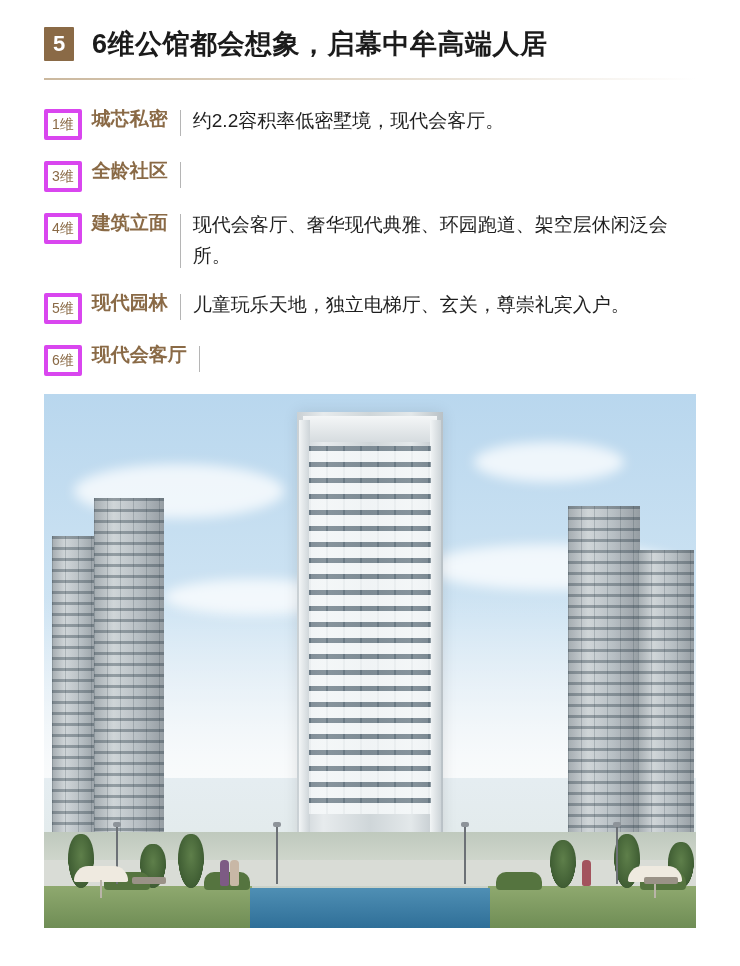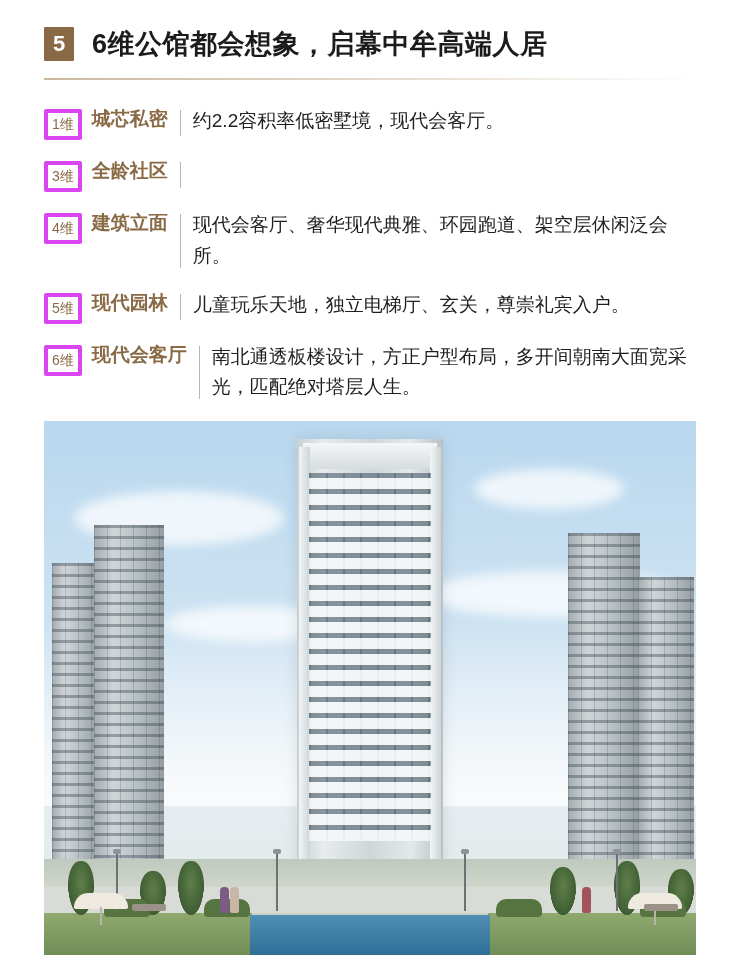--- a/index.html
+++ b/index.html
@@ -317,21 +317,20 @@
       <div class="dim-tag">5维</div>
       <div class="row-label">现代园林</div>
       <div class="divider"></div>
       <div class="row-text">儿童玩乐天地，独立电梯厅、玄关，尊崇礼宾入户。</div>
     </div>
 
     <div class="row">
       <div class="dim-tag">6维</div>
       <div class="row-label">现代会客厅</div>
       <div class="divider"></div>
-      <div class="row-text">南北通透板楼设计，方正户型布局，多开间朝南大面宽采光，匹配绝对塔层人生。</div>
     </div>
 
   </div>
 
   <div class="render">
     <div class="cloud c1"></div>
     <div class="cloud c2"></div>
     <div class="cloud c3"></div>
     <div class="cloud c4"></div>
     <div class="sky-haze"></div>

